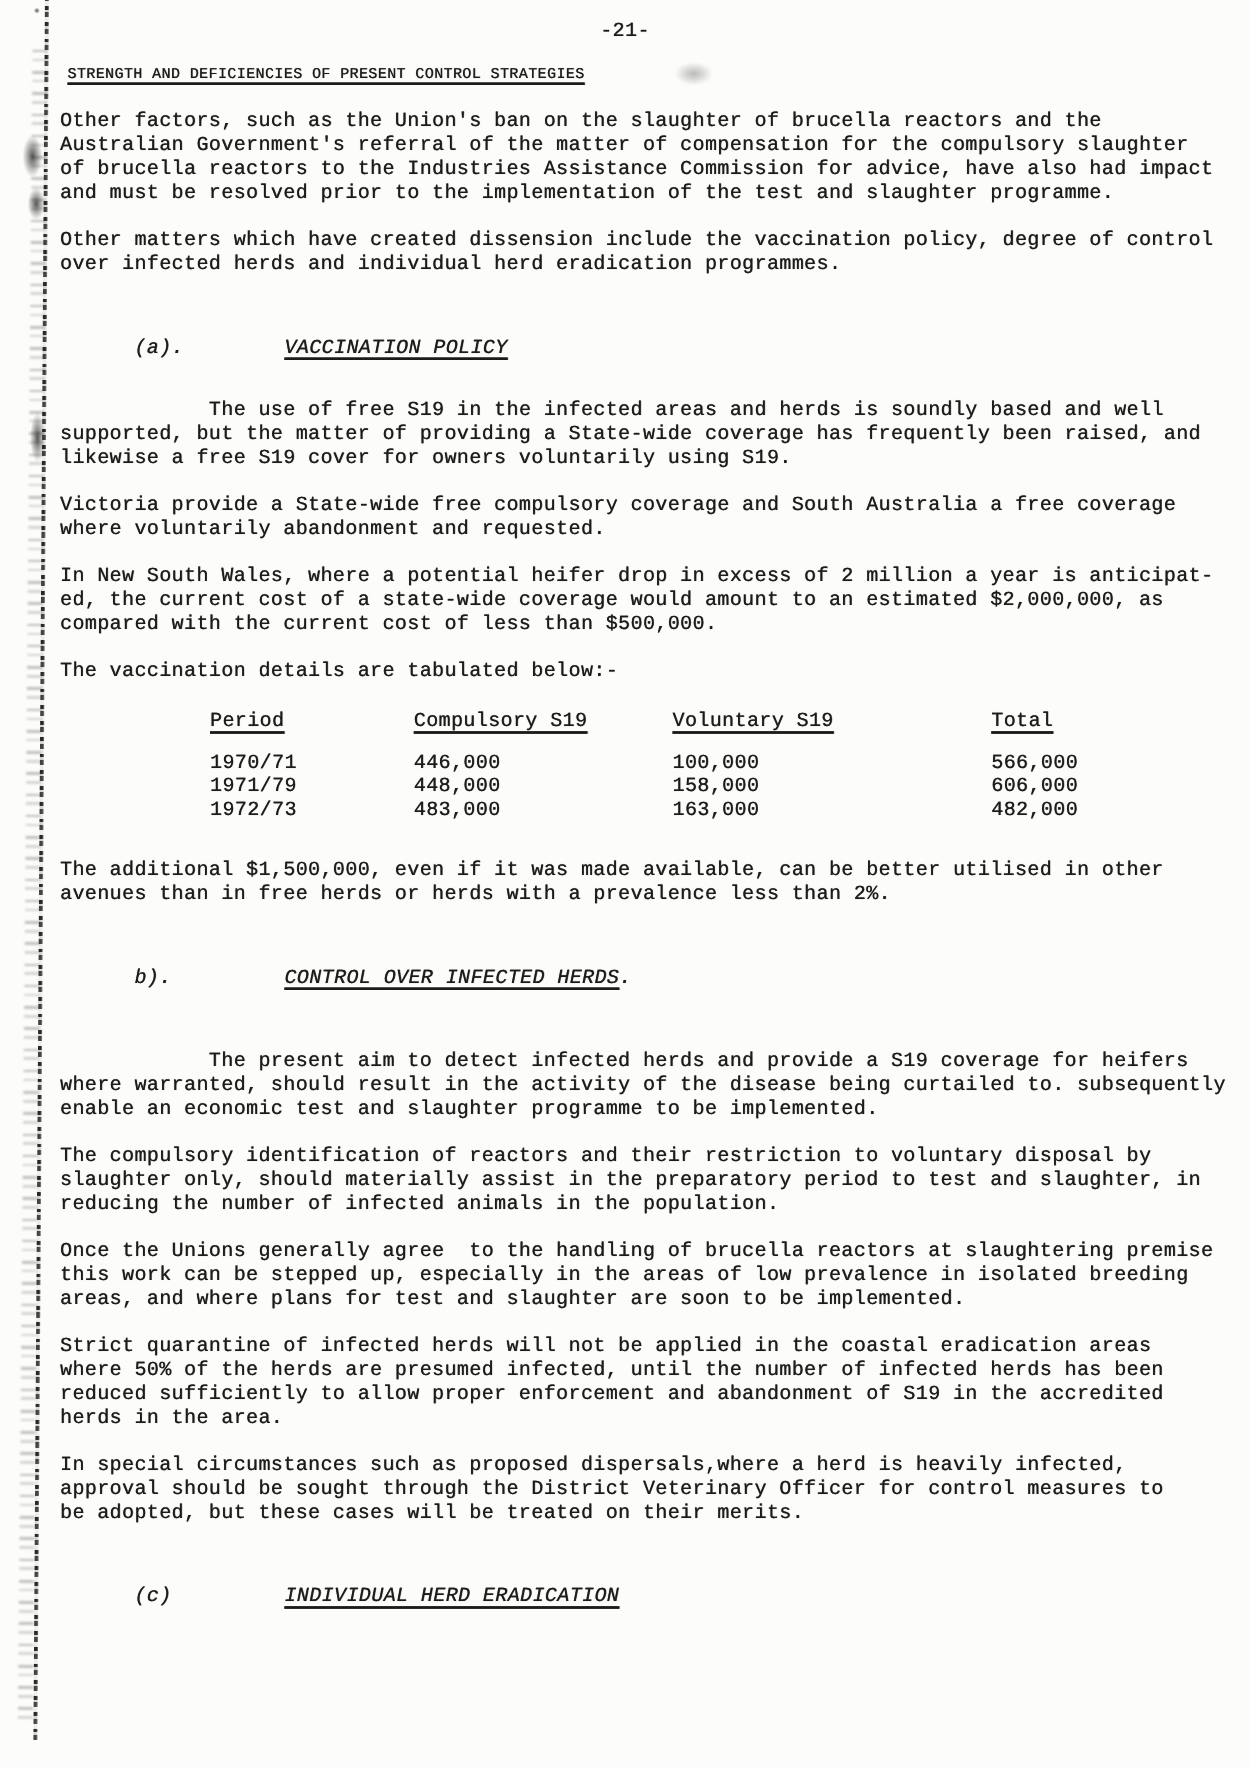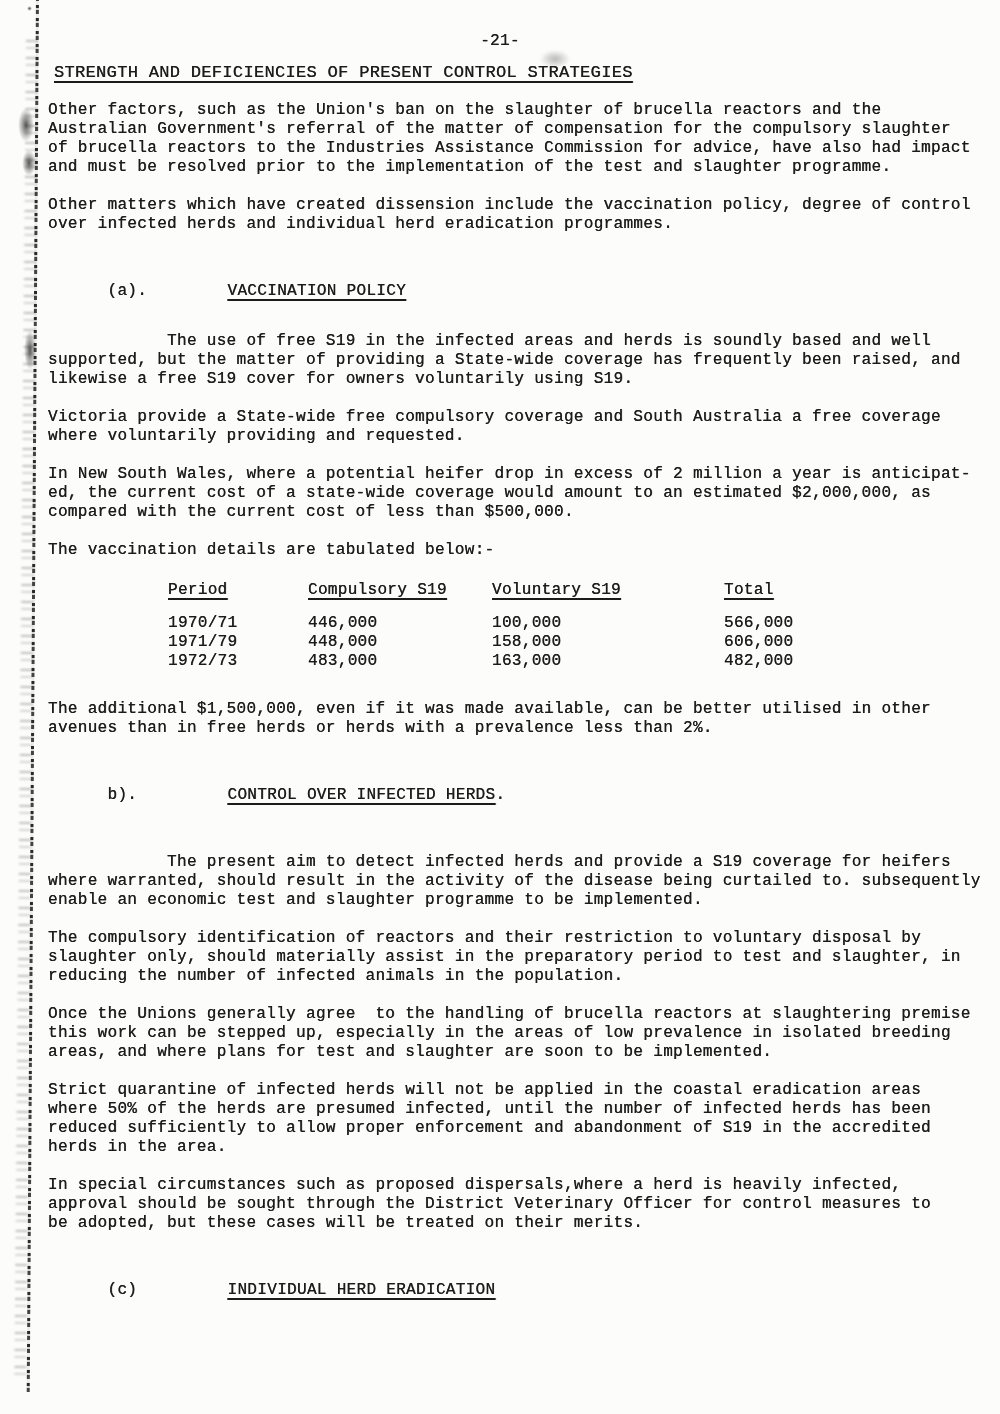--- a/index.html
+++ b/index.html
@@ -34,36 +34,36 @@
   }
   .speck {
     position:absolute; border-radius:50%;
     background:radial-gradient(rgba(35,35,35,0.75), transparent 70%);
   }
   .smudge {
     position:absolute; border-radius:50%;
     background:radial-gradient(rgba(60,60,60,0.35), transparent 72%);
     filter:blur(1px);
   }
-  .pagenum { position:absolute; top:32px; left:0; width:1000px; text-align:center; }
+  .pagenum { position:absolute; top:16px; left:0; width:1000px; text-align:center; }
   .content { position:absolute; left:48px; top:22px; width:940px; }
   .title {
-    margin:41px 0 0 6px;
-    font-size:17px; font-weight:normal;
+    margin:28px 0 0 6px;
+    font-size:12px; font-weight:normal;
     text-decoration:underline; text-underline-offset:4px; text-decoration-thickness:1.5px;
   }
   .para { margin:19px 0 0 0; white-space:pre-wrap; }
   .mt2 { margin-top:29px; }
-  .secrow { margin-top:29px; white-space:pre; }
+  .secrow { margin-top:29px; white-space:pre;font-style:italic; }
   .seclabel { display:inline-block; width:120px; }
   .secheading {
     text-decoration:underline; text-underline-offset:4px; text-decoration-thickness:1.5px;
   }
   .vtable { margin:21px 0 0 120px; }
-  .vrow { display:flex; }
+  .vrow { display:flex;gap:23px; }
   .vhead { margin-bottom:14px; }
   .vhead span { text-decoration:underline; text-underline-offset:4px; text-decoration-thickness:1.5px; }
   .c1 { width:140px; } .c2 { width:184px; } .c3 { width:232px; } .c4 { width:120px; }
 </style>
 </head>
 <body>
 
 <div class="page">
 
   <div class="edge-main"></div>
@@ -87,21 +87,21 @@
     <p class="para">Other matters which have created dissension include the vaccination policy, degree of control
 over infected herds and individual herd eradication programmes.</p>
 
     <div class="secrow">
       <span class="seclabel">(a).</span><span class="secheading">VACCINATION POLICY</span><span></span>
     </div>
     <p class="para" style="margin-top:12px;">            The use of free S19 in the infected areas and herds is soundly based and well
 supported, but the matter of providing a State-wide coverage has frequently been raised, and
 likewise a free S19 cover for owners voluntarily using S19.</p>
     <p class="para">Victoria provide a State-wide free compulsory coverage and South Australia a free coverage
-where voluntarily providing and requested.</p>
+where voluntarily abandonment and requested.</p>
     <p class="para">In New South Wales, where a potential heifer drop in excess of 2 million a year is anticipat-
 ed, the current cost of a state-wide coverage would amount to an estimated $2,000,000, as
 compared with the current cost of less than $500,000.</p>
     <p class="para">The vaccination details are tabulated below:-</p>
 
     <div class="vtable">
       <div class="vrow vhead">
         <span class="c1">Period</span>
         <span class="c2">Compulsory S19</span>
         <span class="c3">Voluntary S19</span>

